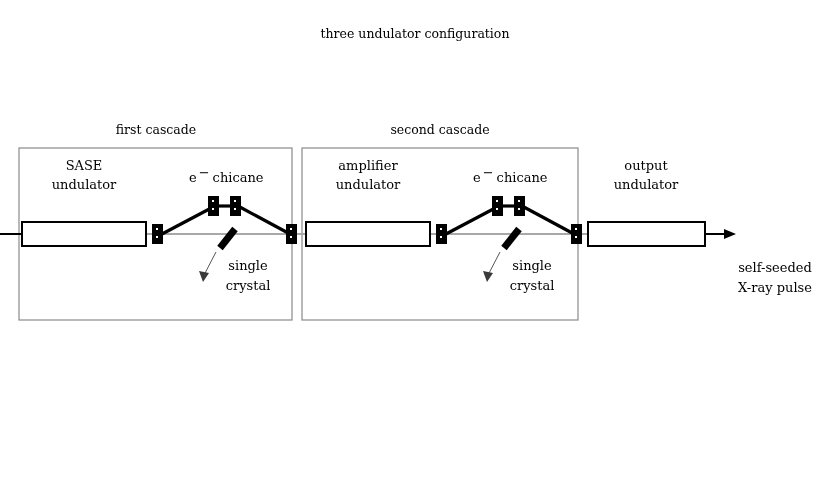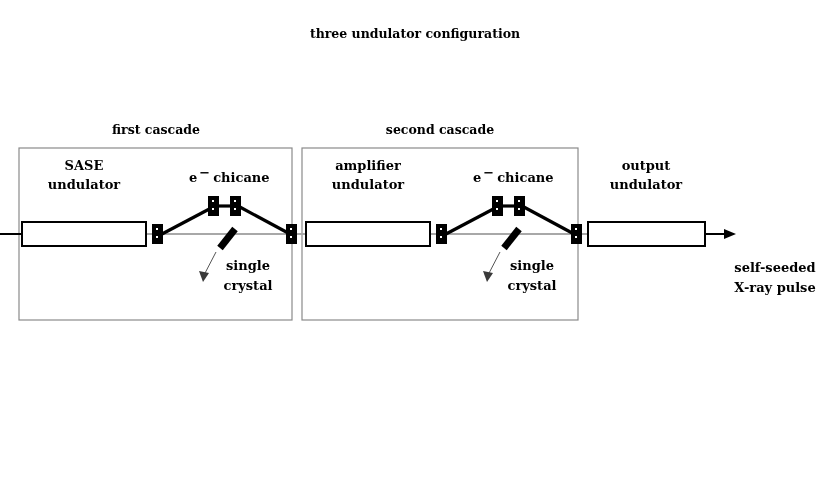--- a/index.html
+++ b/index.html
@@ -14,21 +14,20 @@
     color: #000000;
     overflow: hidden;
     position: relative;
   }
   #diagram-root {
     position: absolute;
     top: 0;
     left: 0;
     width: 830px;
     height: 481px;
-    font-weight: bold;
   }
   svg { display: block; }
 
   text {
     font-family: "DejaVu Serif", "Liberation Serif", serif;
     fill: #000000;
     font-size: 12.5px;
   }
   text.title-text { font-size: 12.5px; }
   text.cascade-label { font-size: 12.5px; }

